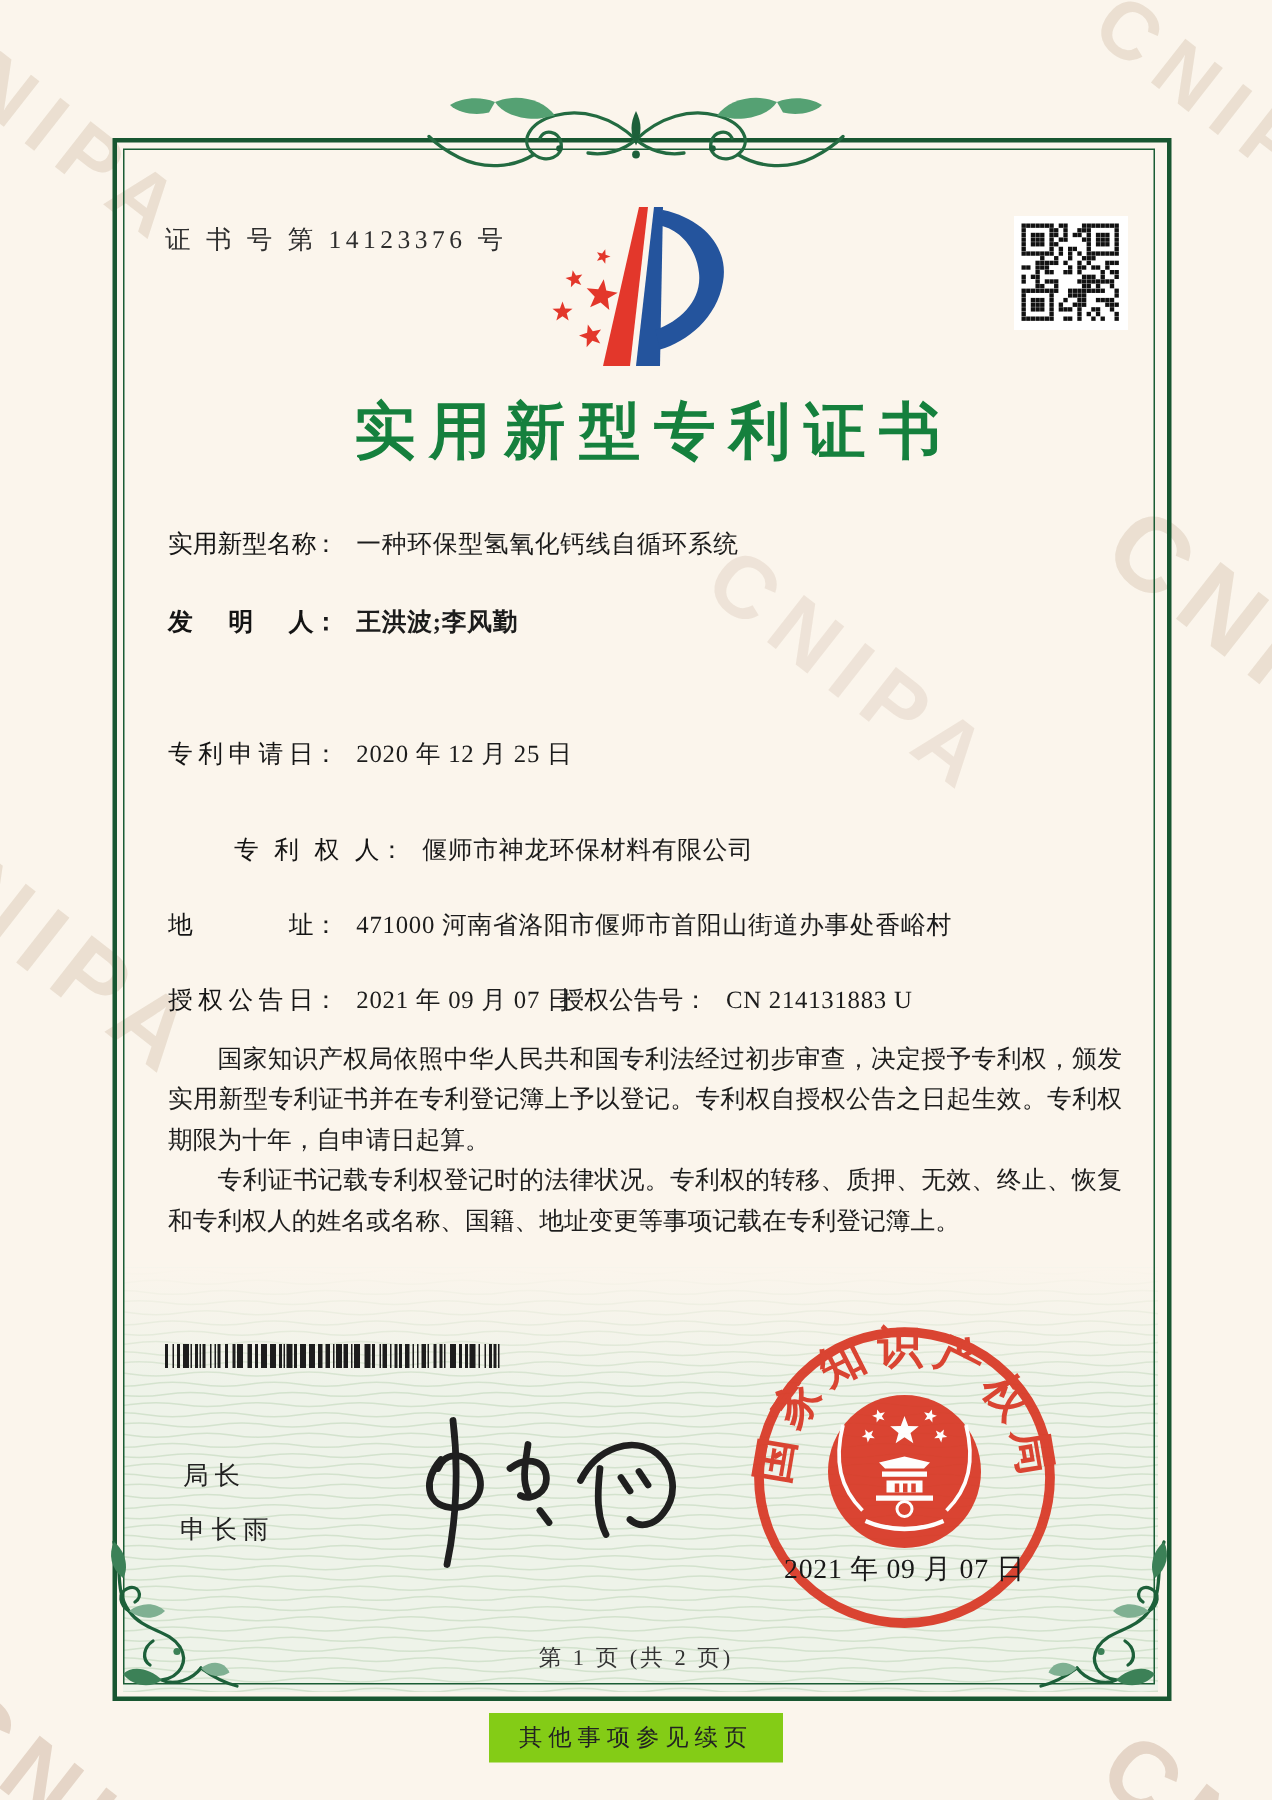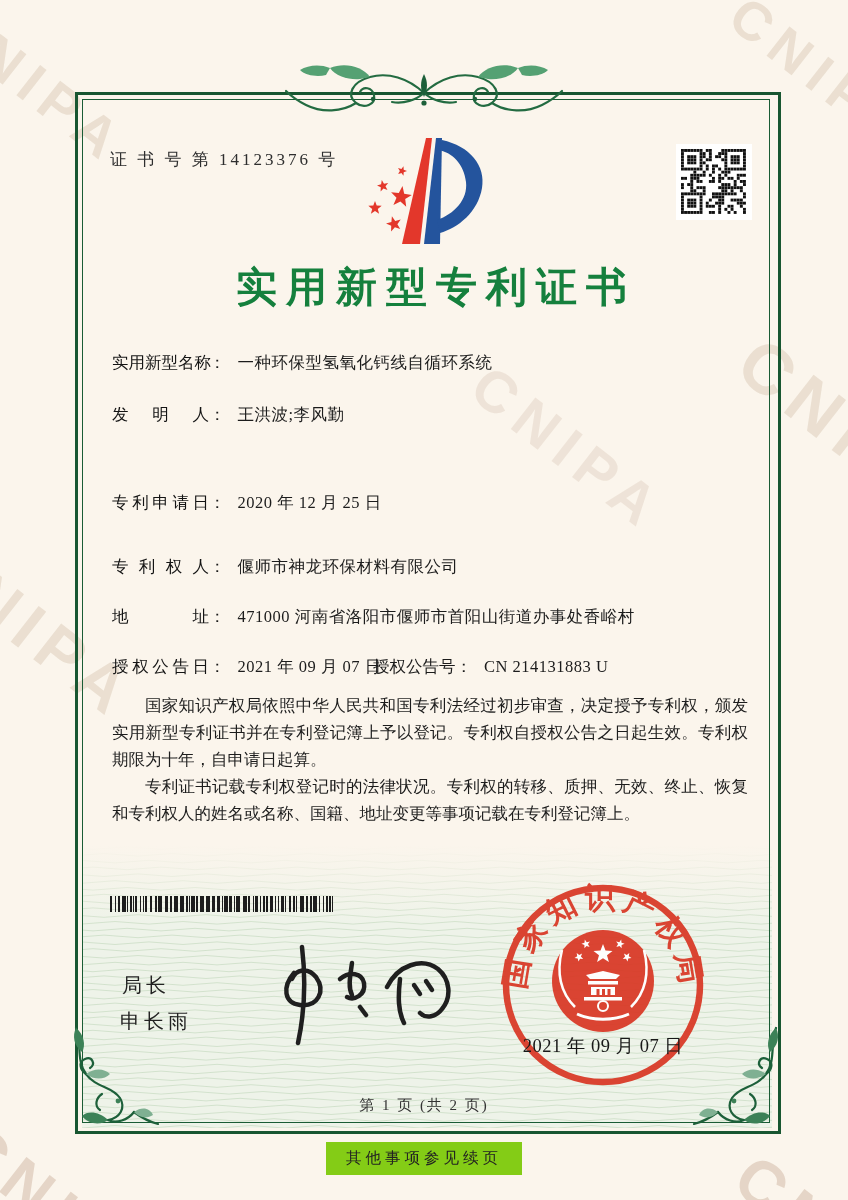--- a/index.html
+++ b/index.html
@@ -77,35 +77,35 @@
     font-size:16.5px;color:#1b1b1b;white-space:nowrap;
   }
   .f-label{
     display:inline-block;width:97px;
     text-align:justify;text-align-last:justify;
     color:#141414;vertical-align:bottom;
   }
   .f-colon{margin-right:12px;}
   .f-value{font-size:16.5px;letter-spacing:0.5px;color:#1c1c1c;}
   .pair-b{position:absolute;left:261px;top:0;}
-  .row1{top:352px;font-family:Liberation Mono, monospace;}.row2{top:404px;}.row3{top:455px;}
-  .row4{top:492px;}.row5{top:556px;}.row6{top:606px;}.row7{top:656px;}
+  .row1{top:352px;font-family:Liberation Mono, monospace;}.row2{top:404px;font-weight:bold;}.row3{top:455px;}
+  .row4{top:492px;}.row5{top:556px;margin-left:44px;}.row6{top:606px;}.row7{top:656px;}
   
   .paras{
     position:absolute;left:112px;top:692px;width:636px;z-index:5;
     font-size:16.5px;line-height:27px;color:#1d1d1d;text-align:justify;
   }
   .paras p{margin:0;text-indent:2em;}
   
   .barcode{position:absolute;left:110px;top:896px;width:228px;height:16px;z-index:5;}
   .signature{position:absolute;left:252px;top:935px;width:200px;height:115px;z-index:6;}
   .official{
     position:absolute;z-index:6;
     font-family:"Liberation Sans","DejaVu Sans",sans-serif;
-    font-size:20px;color:#222;letter-spacing:4px;text-align:right;
+    font-size:17px;color:#222;letter-spacing:4px;text-align:right;
   }
   .official-title{left:122px;top:972px;}
   .official-name{left:120px;top:1008px;}
   .seal{position:absolute;left:498px;top:880px;width:212px;height:212px;z-index:7;}
   .page-info{
     position:absolute;left:0;top:1096px;width:848px;z-index:5;
     text-align:center;font-size:15px;letter-spacing:2px;color:#333;
   }
   .continuation{
     position:absolute;left:50%;top:1142px;transform:translateX(-50%);z-index:5;

